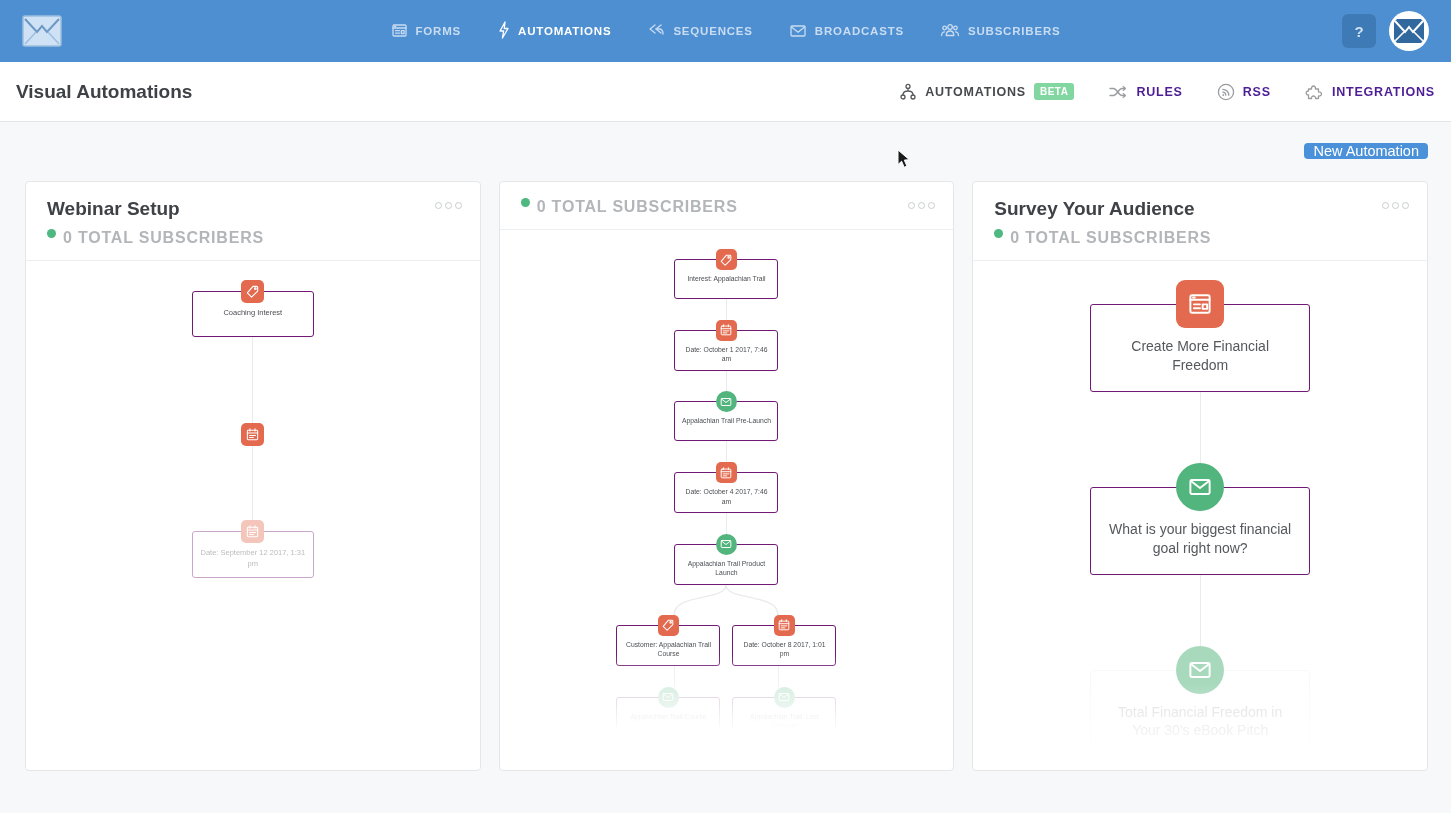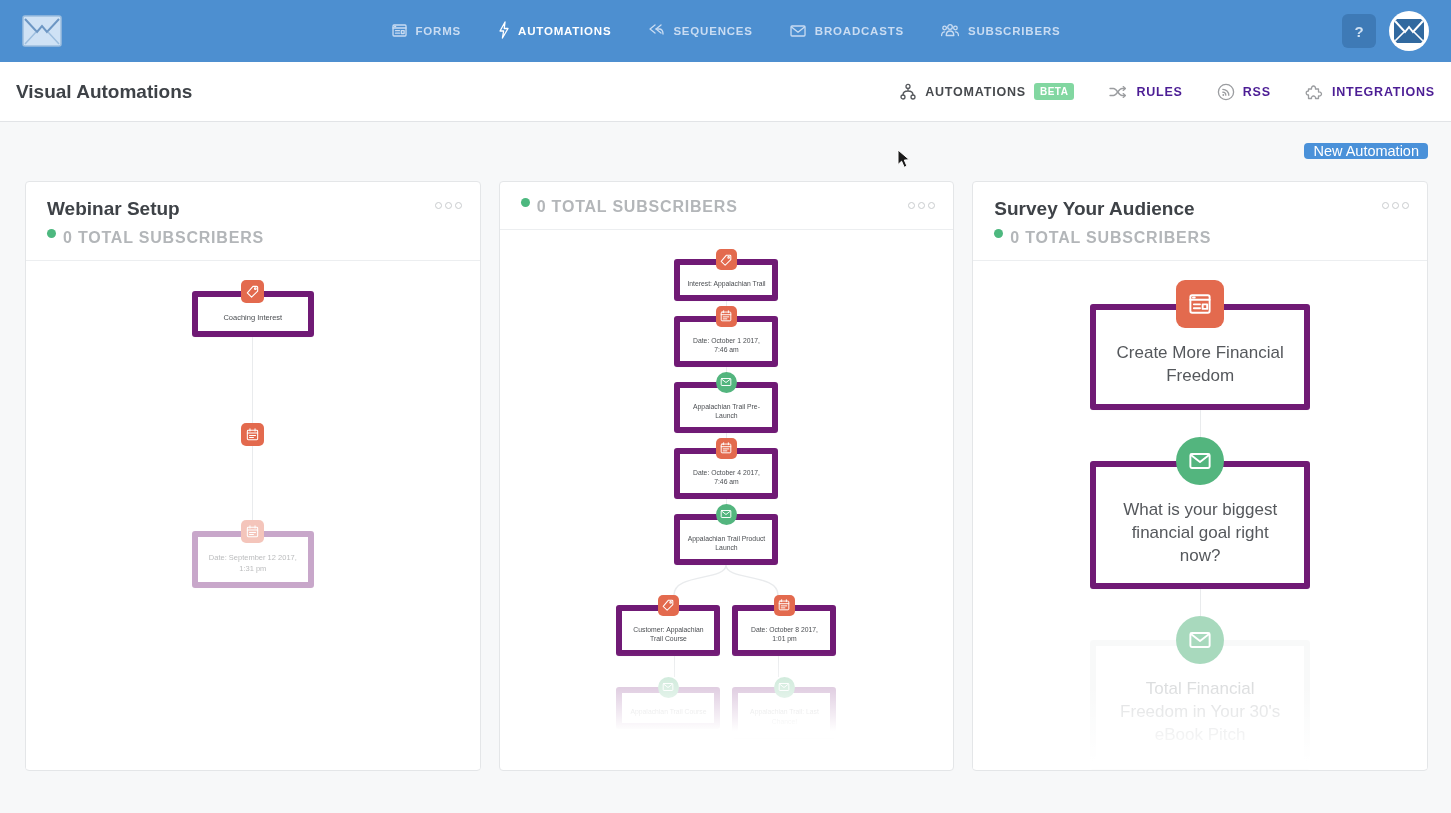--- a/index.html
+++ b/index.html
@@ -42,37 +42,37 @@
   .card-divider { border-top:1px solid #eceef0; }
   .flow { position:relative; height:508px; display:flex; flex-direction:column; align-items:center; padding-top:19px; }
   .fade-overlay { position:absolute; left:0; right:0; bottom:0; height:85px; background:linear-gradient(to bottom, rgba(255,255,255,0), #ffffff 92%); pointer-events:none; }
 
   
   .node { display:flex; flex-direction:column; align-items:center; }
   .node.faded { opacity:.38; }
   .node-icon { z-index:2; display:flex; align-items:center; justify-content:center; }
   .node-icon.sq { background:#e36a4e; border-radius:5px; }
   .node-icon.ci { background:#53b57e; border-radius:50%; }
-  .node-box { background:#ffffff; border:6px solid #701a75; border-radius:3px; box-shadow:0 1px 1px rgba(0,0,0,.02); text-align:center; color:#4b4e52; }
+  .node-box { background:#ffffff; border:1px solid #701a75; border-radius:3px; box-shadow:0 1px 1px rgba(0,0,0,.02); text-align:center; color:#4b4e52; }
 
   .flow.small .node-icon { width:23px; height:23px; margin-bottom:-12px; }
   .flow.small .node-box { width:122px; min-height:46px; padding:16px 7px 7px; font-size:7.5px; line-height:1.45; }
   .flow.small .connector { width:1px; height:43px; background:#e9ebed; }
 
   .flow.dense .node-icon { width:21px; height:21px; margin-bottom:-11px; }
   .flow.dense .node-box { width:104px; min-height:40px; padding:14px 6px 6px; font-size:6.8px; line-height:1.4; }
   .flow.dense .connector { width:1px; height:21px; background:#e9ebed; }
   .branch-row { display:flex; gap:12px; }
   .branch-row .node-box { width:92px; }
   .connector-pair { display:flex; gap:12px; }
   .connector-pair .cwrap { width:92px; display:flex; justify-content:center; }
 
   .flow.large .node-icon { width:48px; height:48px; margin-bottom:-24px; }
   .flow.large .node-icon.sq { border-radius:9px; }
-  .flow.large .node-box { width:220px; min-height:80px; padding:32px 16px 16px; font-size:17px; line-height:1.35; color:#55585c; }
+  .flow.large .node-box { width:220px; min-height:80px; padding:32px 16px 16px; font-size:14px; line-height:1.35; color:#55585c; }
   .flow.large .connector { width:1px; height:71px; background:#e9ebed; }
   .flow.large .node.faded { opacity:.5; }
   .flow.large .node.faded .node-box { border-color:#f3f4f5; color:#b9bcbf; }
 
   .fork-svg { display:block; }
 
   
   .cursor { position:absolute; left:897px; top:149px; z-index:50; pointer-events:none; }
 </style>
 </head>

